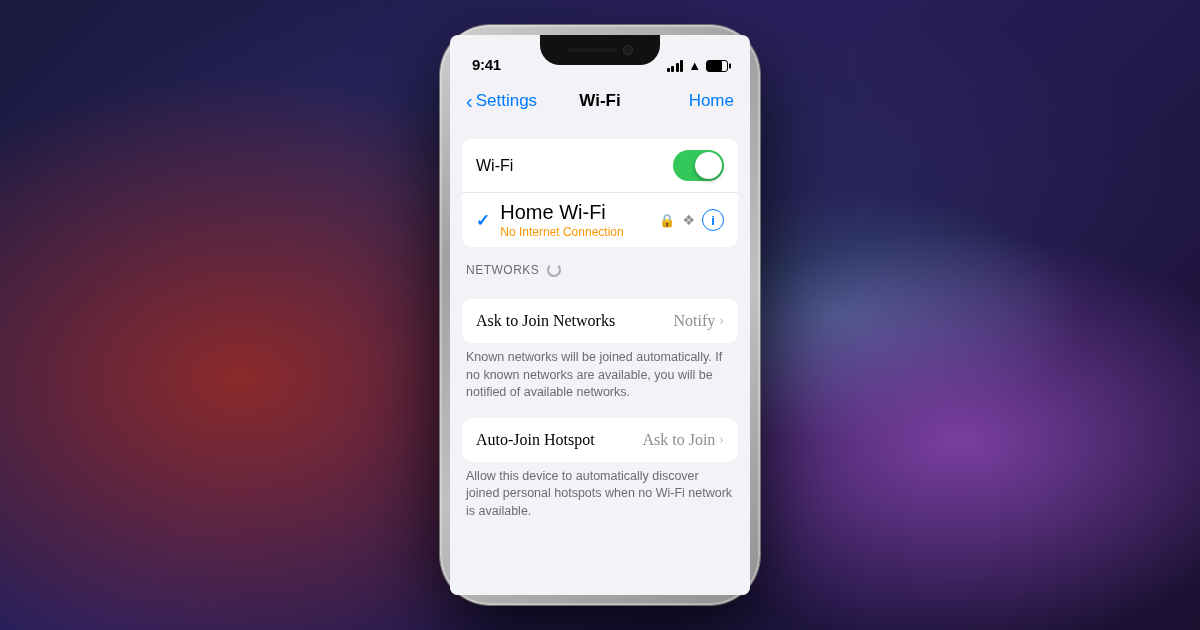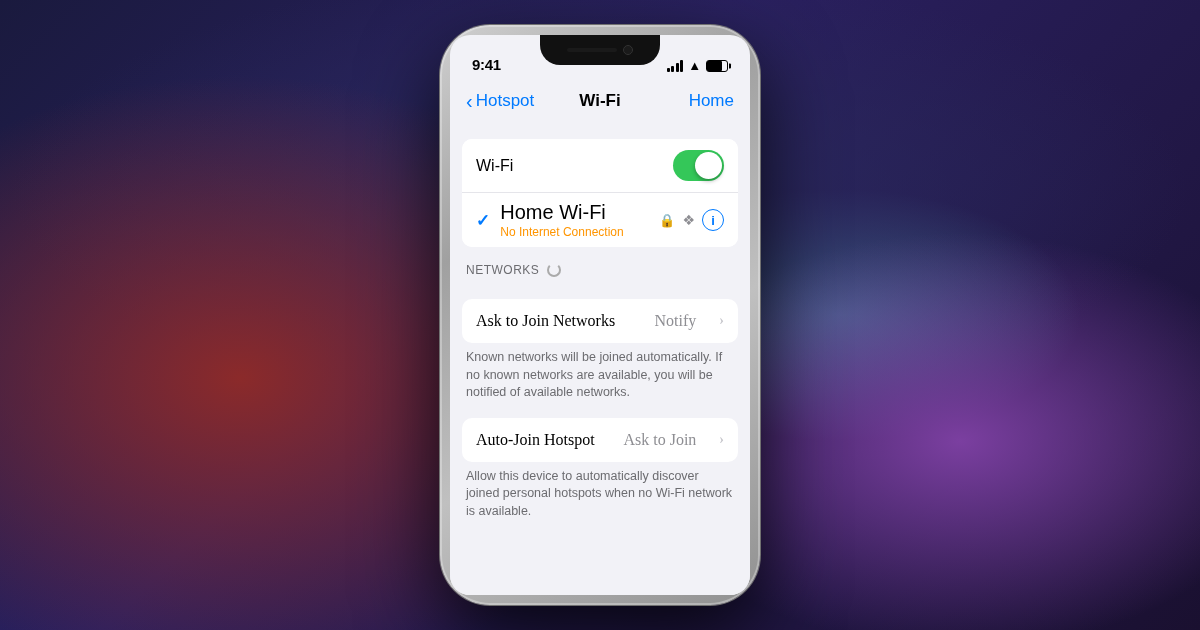--- a/index.html
+++ b/index.html
@@ -49,21 +49,21 @@
         inset 0 0 0 2px rgba(255,255,255,0.3);
     }
 
     .phone-screen {
       position: absolute;
       top: 10px;
       left: 10px;
       right: 10px;
       bottom: 10px;
       background: #f2f2f7;
-      border-radius: 20px;
+      border-radius: 8px;
       overflow: hidden;
       display: flex;
       flex-direction: column;
     }
 
     
     .notch {
       position: absolute;
       top: 0;
       left: 50%;
@@ -373,21 +373,21 @@
 
     .setting-label {
       font-size: 16px;
       color: #000;
       flex: 1;
     }
 
     .setting-value {
       font-size: 16px;
       color: #8e8e93;
-      margin-right: 23px;
+      margin-right: 4px;
     }
 
     .chevron {
       color: #c7c7cc;
       font-size: 14px;
       font-weight: 600;
     }
 
     
     .section-description {
@@ -429,21 +429,21 @@
           <span class="wifi-icon">▲</span>
           <div class="battery-icon">
             <div class="battery-fill"></div>
           </div>
         </div>
       </div>
 
       <div class="nav-bar">
         <div class="nav-back">
           <span class="nav-back-chevron">‹</span>
-          <span>Hotspot</span>
+          <span>Settings</span>
         </div>
         <span class="nav-title">Wi-Fi</span>
         <span class="nav-edit">Home</span>
       </div>
 
       <div class="scroll-content">
 
         <div class="settings-section">
           <div class="card-group">
 

